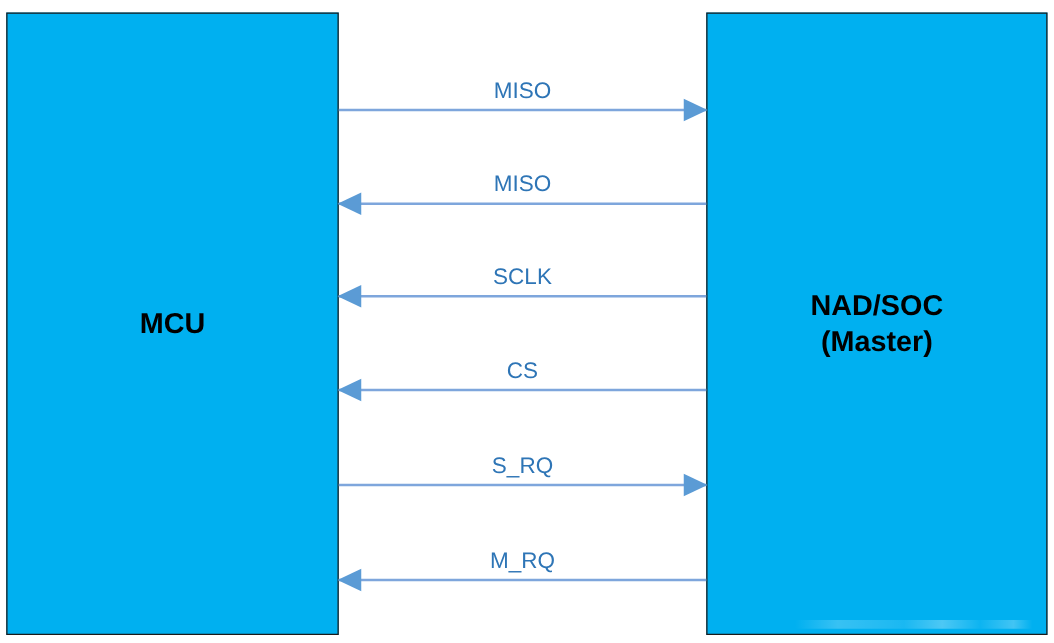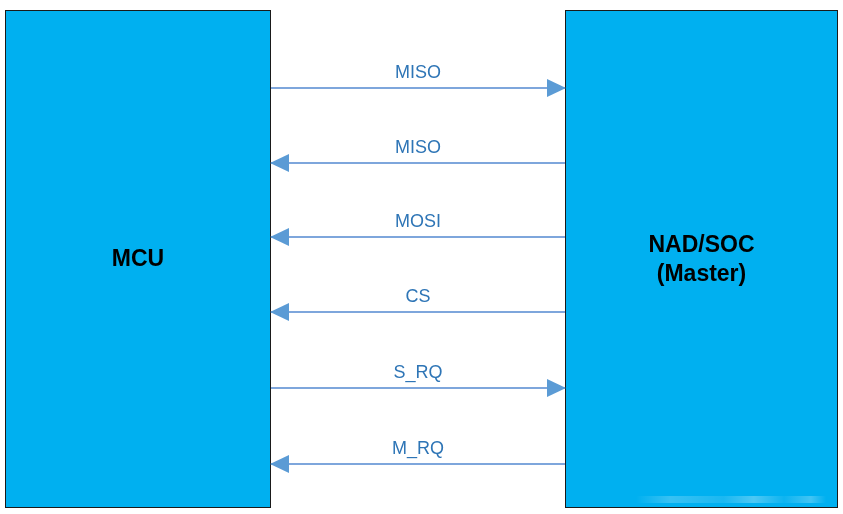--- a/index.html
+++ b/index.html
@@ -149,21 +149,21 @@
     <div class="arrowhead right"></div>
   </div>
 
   <div class="signal" id="signal-mosi">
     <div class="signal-label">MISO</div>
     <div class="signal-line"></div>
     <div class="arrowhead left"></div>
   </div>
 
   <div class="signal" id="signal-sclk">
-    <div class="signal-label">MOSI</div>
+    <div class="signal-label">SCLK</div>
     <div class="signal-line"></div>
     <div class="arrowhead left"></div>
   </div>
 
   <div class="signal" id="signal-cs">
     <div class="signal-label">CS</div>
     <div class="signal-line"></div>
     <div class="arrowhead left"></div>
   </div>
 

